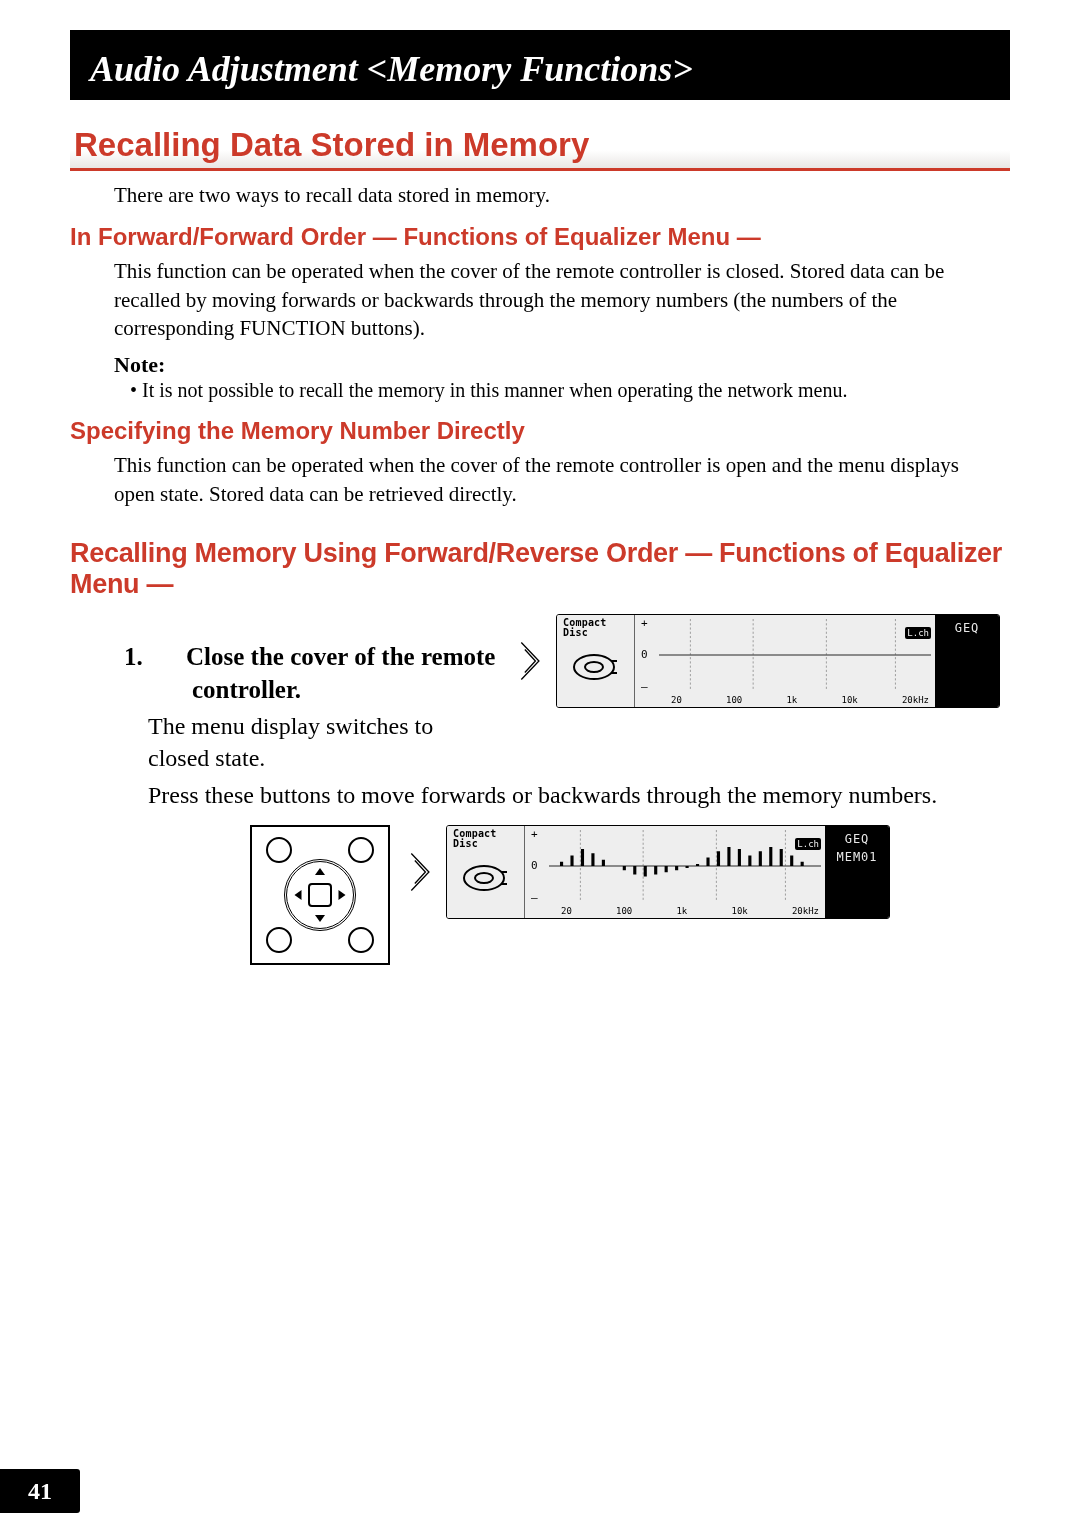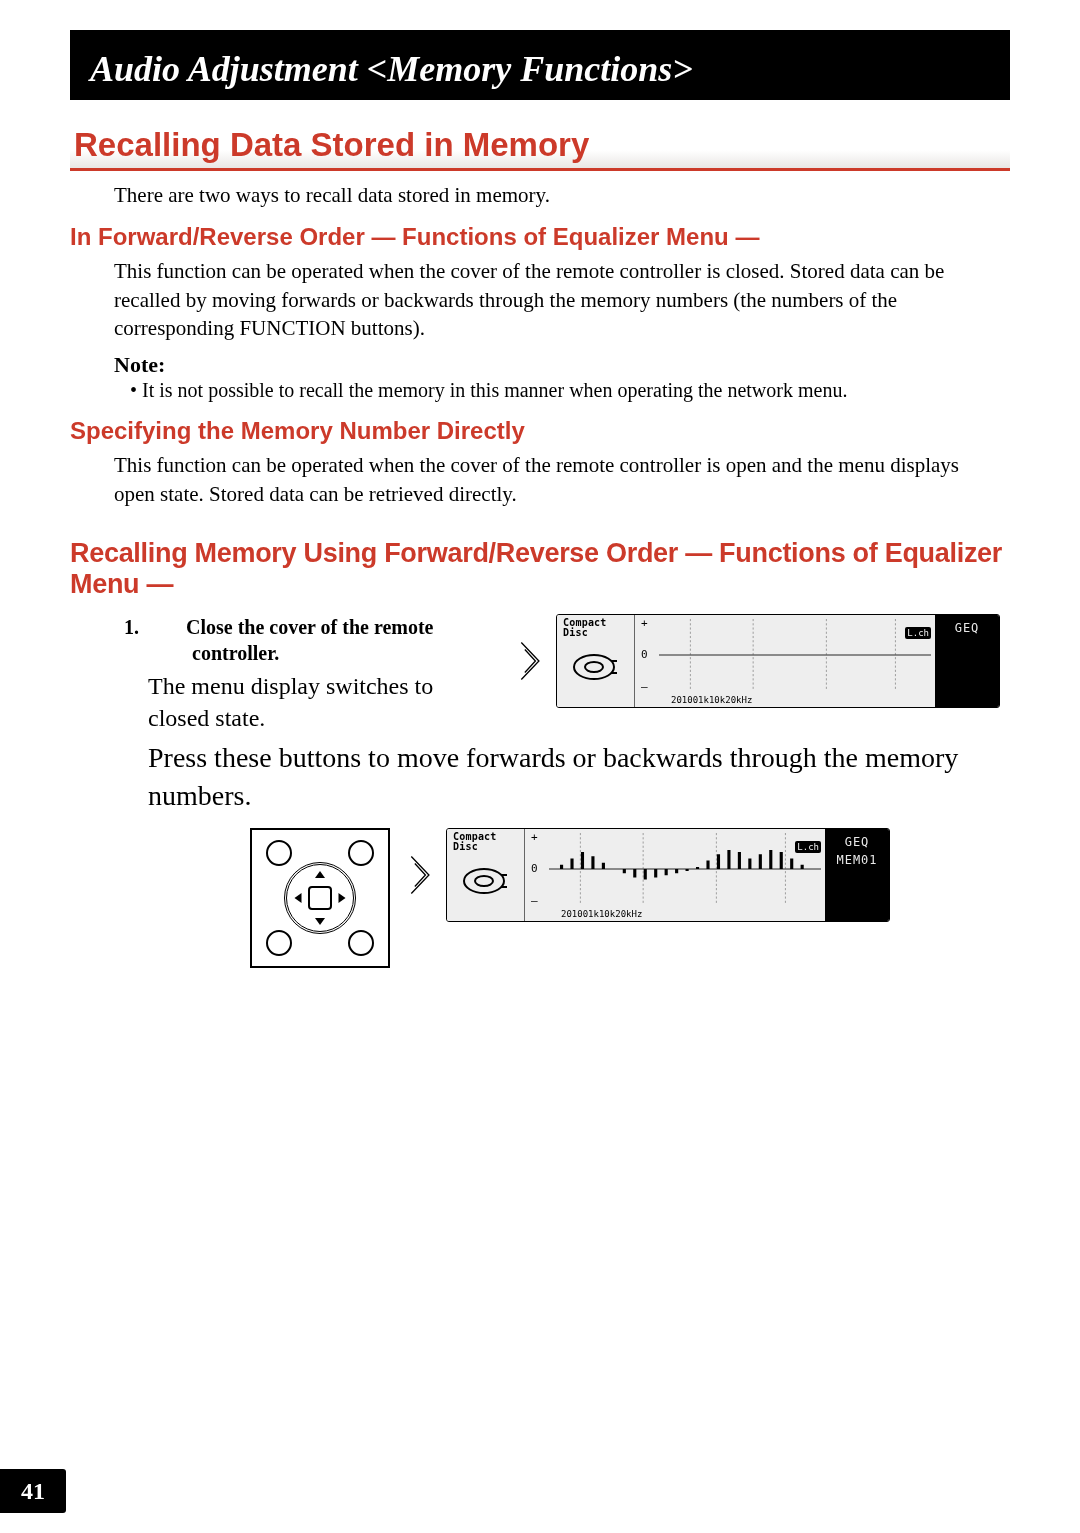--- a/index.html
+++ b/index.html
@@ -76,35 +76,36 @@
     margin-right: 10px;
   }
   .step-two-col {
     display: flex;
     gap: 18px;
     align-items: flex-start;
   }
   .step-left { flex: 1 1 0; }
   .step-head {
     font-weight: bold;
-    font-size: 20px;
+    font-size: 25px;
     line-height: 1.3;
+    margin-top: 27px;
   }
   .step-num {
     display: inline-block;
     min-width: 28px;
   }
   .step-body {
     font-size: 24px;
     line-height: 1.35;
     margin-left: 34px;
     margin-top: 4px;
   }
   .step-body-wide {
-    font-size: 28px;
+    font-size: 24px;
     line-height: 1.35;
     margin-left: 78px;
     margin-top: 4px;
   }
   .head-indent {
     margin-left: 44px;
     text-indent: -34px;
     padding-left: 34px;
   }
   
@@ -140,21 +141,21 @@
     position:absolute; left:14px; top:36px; width:46px; height:32px;
   }
   .lcd-mid {
     flex: 1 1 auto;
     position: relative;
     background: #eee;
   }
   .lcd-mid .axis-labels {
     position:absolute; bottom:2px; left:36px; right:6px;
     font-size:9px; color:#000; font-family: monospace;
-    display:flex; 
+    display:flex; justify-content:space-between;
   }
   .lcd-mid .plus { position:absolute; top:2px; left:6px; font-size:11px; font-family:monospace; }
   .lcd-mid .zero { position:absolute; top:42%; left:6px; font-size:11px; font-family:monospace; transform:translateY(-50%);}
   .lcd-mid .minus { position:absolute; bottom:14px; left:6px; font-size:11px; font-family:monospace; }
   .lcd-mid svg.grid { position:absolute; left:24px; top:4px; right:4px; bottom:16px; width: calc(100% - 28px); height: calc(100% - 20px); }
   .lcd-ch {
     position:absolute; top:12px; right:4px;
     background:#000; color:#eee; font-size:9px;
     padding:1px 2px;
     font-family:monospace;
@@ -211,21 +212,21 @@
   .remote .dpad .tri.right { right:6px; top:50%; transform:translateY(-50%) rotate(90deg); border-bottom:7px solid #000;}
   .remote .dpad:before {
     content:""; position:absolute; left:50%; top:50%; transform:translate(-50%,-50%);
     width:20px; height:20px; border:2px solid #000; border-radius:4px;
   }
   
   .page-num {
     position:absolute;
     left:0;
     bottom:20px;
-    width:66px; height:44px;
+    width:80px; height:44px;
     background:#000;
     color:#fff;
     font-weight:bold;
     font-size:24px;
     display:flex; align-items:center; justify-content:center;
     border-top-right-radius: 3px;
     border-bottom-right-radius: 3px;
   }
   
   .diagram-row {
@@ -241,21 +242,21 @@
 <body>
 
 <div class="page">
 
   <div class="chapter-bar">Audio Adjustment &lt;Memory Functions&gt;</div>
 
   <div class="section-title">Recalling Data Stored in Memory</div>
 
   <div class="body-text">There are two ways to recall data stored in memory.</div>
 
-  <div class="sub-h3">In Forward/Reverse Order — Functions of Equalizer Menu —</div>
+  <div class="sub-h3">In Forward/Forward Order — Functions of Equalizer Menu —</div>
   <div class="body-text">This function can be operated when the cover of the remote controller is closed. Stored data can be recalled by moving forwards or backwards through the memory numbers (the numbers of the corresponding FUNCTION buttons).</div>
 
   <div class="note-label">Note:</div>
   <div class="note-bullet">• <span>It is not possible to recall the memory in this manner when operating the network menu.</span></div>
 
   <div class="sub-h3">Specifying the Memory Number Directly</div>
   <div class="body-text">This function can be operated when the cover of the remote controller is open and the menu displays open state. Stored data can be retrieved directly.</div>
 
   <div class="sub-h2-red">Recalling Memory Using Forward/Reverse Order — Functions of Equalizer Menu —</div>
 

